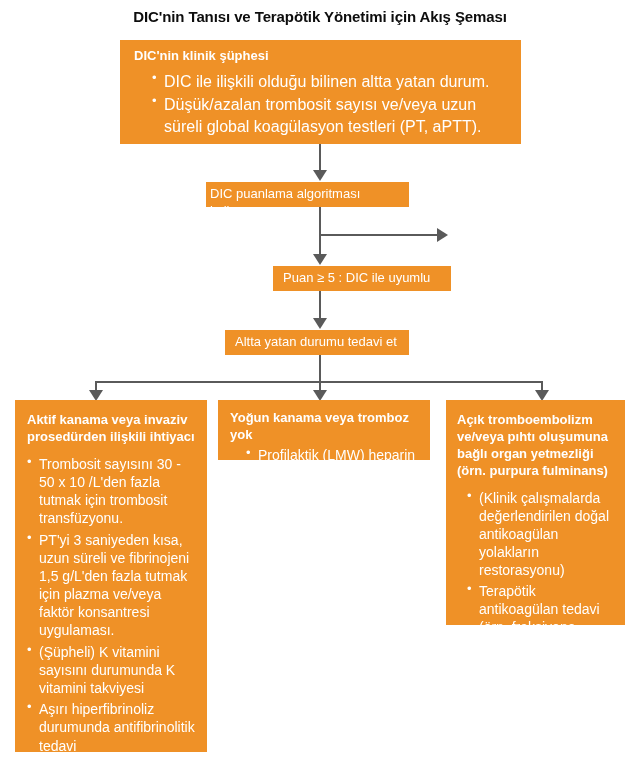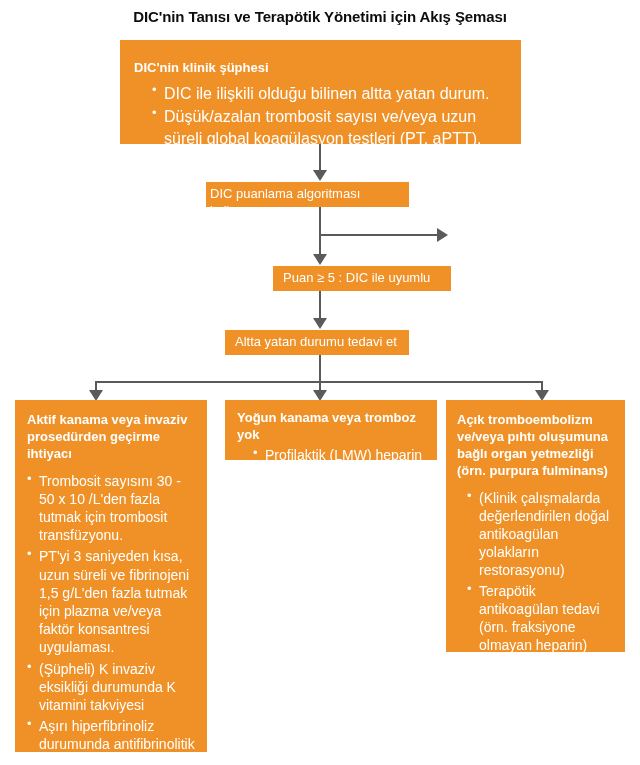--- a/index.html
+++ b/index.html
@@ -69,21 +69,21 @@
     top: -1px;
     font-size: 13px;
     line-height: 1.3;
   }
   
   #box-clinical-suspicion {
     left: 120px;
     top: 40px;
     width: 401px;
     height: 104px;
-    padding: 20px 14px 8px 14px;
+    padding: 8px 14px 8px 14px;
   }
   #box-clinical-suspicion .box-heading { margin-bottom: 6px; }
   #box-clinical-suspicion ul.bullets { padding-left: 18px; }
   #box-clinical-suspicion ul.bullets li { font-size: 16px; line-height: 1.36; margin-bottom: 2px; }
 
   
   #box-scoring-algorithm {
     left: 206px;
     top: 182px;
     width: 203px;
@@ -123,34 +123,34 @@
     left: 15px;
     top: 400px;
     width: 192px;
     height: 352px;
     padding: 12px 10px 10px 12px;
   }
   #box-active-bleeding .box-heading { margin-bottom: 9px; line-height: 1.3; }
   #box-active-bleeding ul.bullets li { margin-bottom: 3px; }
 
   #box-no-bleeding {
-    left: 225px;
+    left: 218px;
     top: 400px;
     width: 212px;
     height: 60px;
     padding: 10px 10px 8px 12px;
   }
   #box-no-bleeding .box-heading { margin-bottom: 3px; }
   #box-no-bleeding ul.bullets { padding-left: 16px; }
 
   #box-thromboembolism {
     left: 446px;
     top: 400px;
     width: 179px;
-    height: 252px;
+    height: 225px;
     padding: 12px 8px 27px 11px;
   }
   #box-thromboembolism .box-heading { margin-bottom: 9px; line-height: 1.3; }
   #box-thromboembolism ul.bullets { padding-left: 10px; }
   #box-thromboembolism ul.bullets li { margin-bottom: 2px; }
 
   
   .vline {
     position: absolute;
     background: #5a5a5a;
@@ -222,25 +222,25 @@
   <div class="vline" style="left:319px; top:355px; height:28px;"></div>
   <div class="hline" style="left:95px; top:381px; width:448px;"></div>
   <div class="vline" style="left:95px; top:381px; height:11px;"></div>
   <div class="vline" style="left:319px; top:381px; height:11px;"></div>
   <div class="vline" style="left:541px; top:381px; height:11px;"></div>
   <div class="arrow-down" style="left:89px; top:390px;"></div>
   <div class="arrow-down" style="left:313px; top:390px;"></div>
   <div class="arrow-down" style="left:535px; top:390px;"></div>
 
   <div class="box" id="box-active-bleeding">
-    <div class="box-heading">Aktif kanama veya invaziv prosedürden geçirme ihtiyacı</div>
+    <div class="box-heading">Aktif kanama veya invaziv prosedürden ilişkili ihtiyacı</div>
     <ul class="bullets">
       <li>Trombosit sayısını 30 - 50 x 10 /L'den fazla tutmak için trombosit transfüzyonu.</li>
       <li>PT'yi 3 saniyeden kısa, uzun süreli ve fibrinojeni 1,5 g/L'den fazla tutmak için plazma ve/veya faktör konsantresi uygulaması.</li>
-      <li>(Şüpheli) K invaziv eksikliği durumunda K vitamini takviyesi</li>
+      <li>(Şüpheli) K vitamini sayısını durumunda K vitamini takviyesi</li>
       <li>Aşırı hiperfibrinoliz durumunda antifibrinolitik tedavi</li>
     </ul>
   </div>
 
   <div class="box" id="box-no-bleeding">
     <div class="box-heading">Yoğun kanama veya tromboz yok</div>
     <ul class="bullets">
       <li>Profilaktik (LMW) heparin</li>
     </ul>
   </div>

